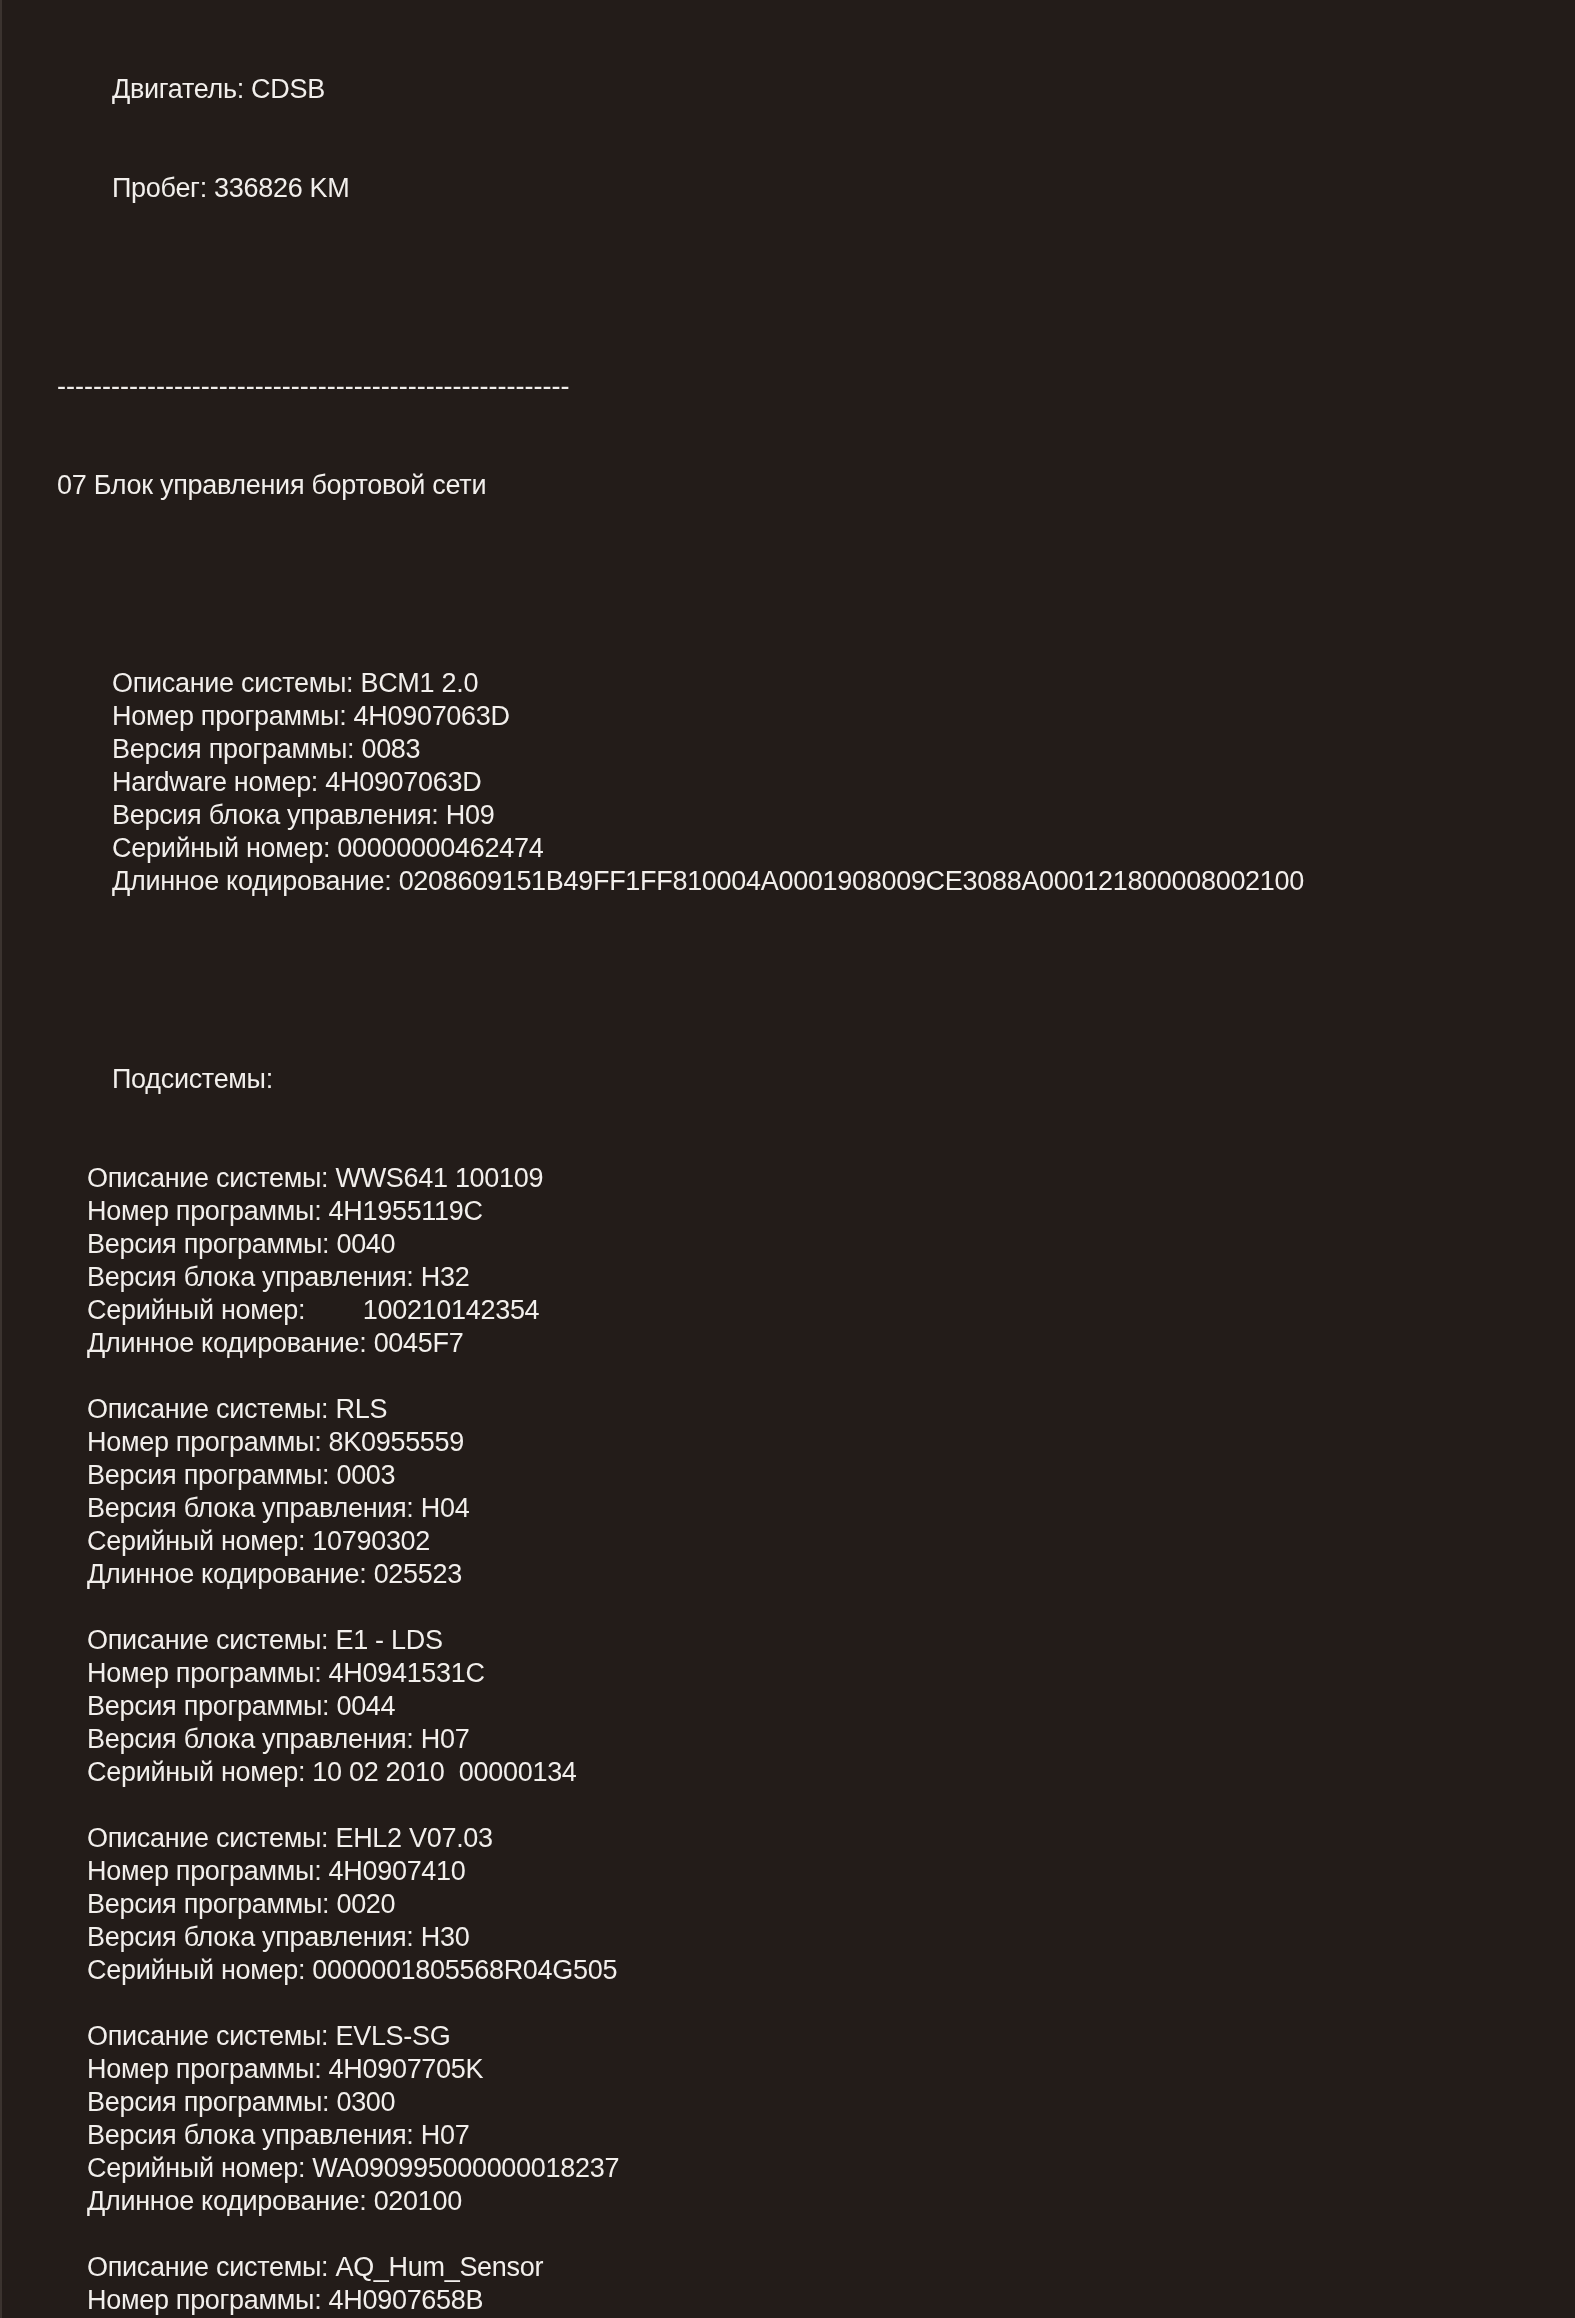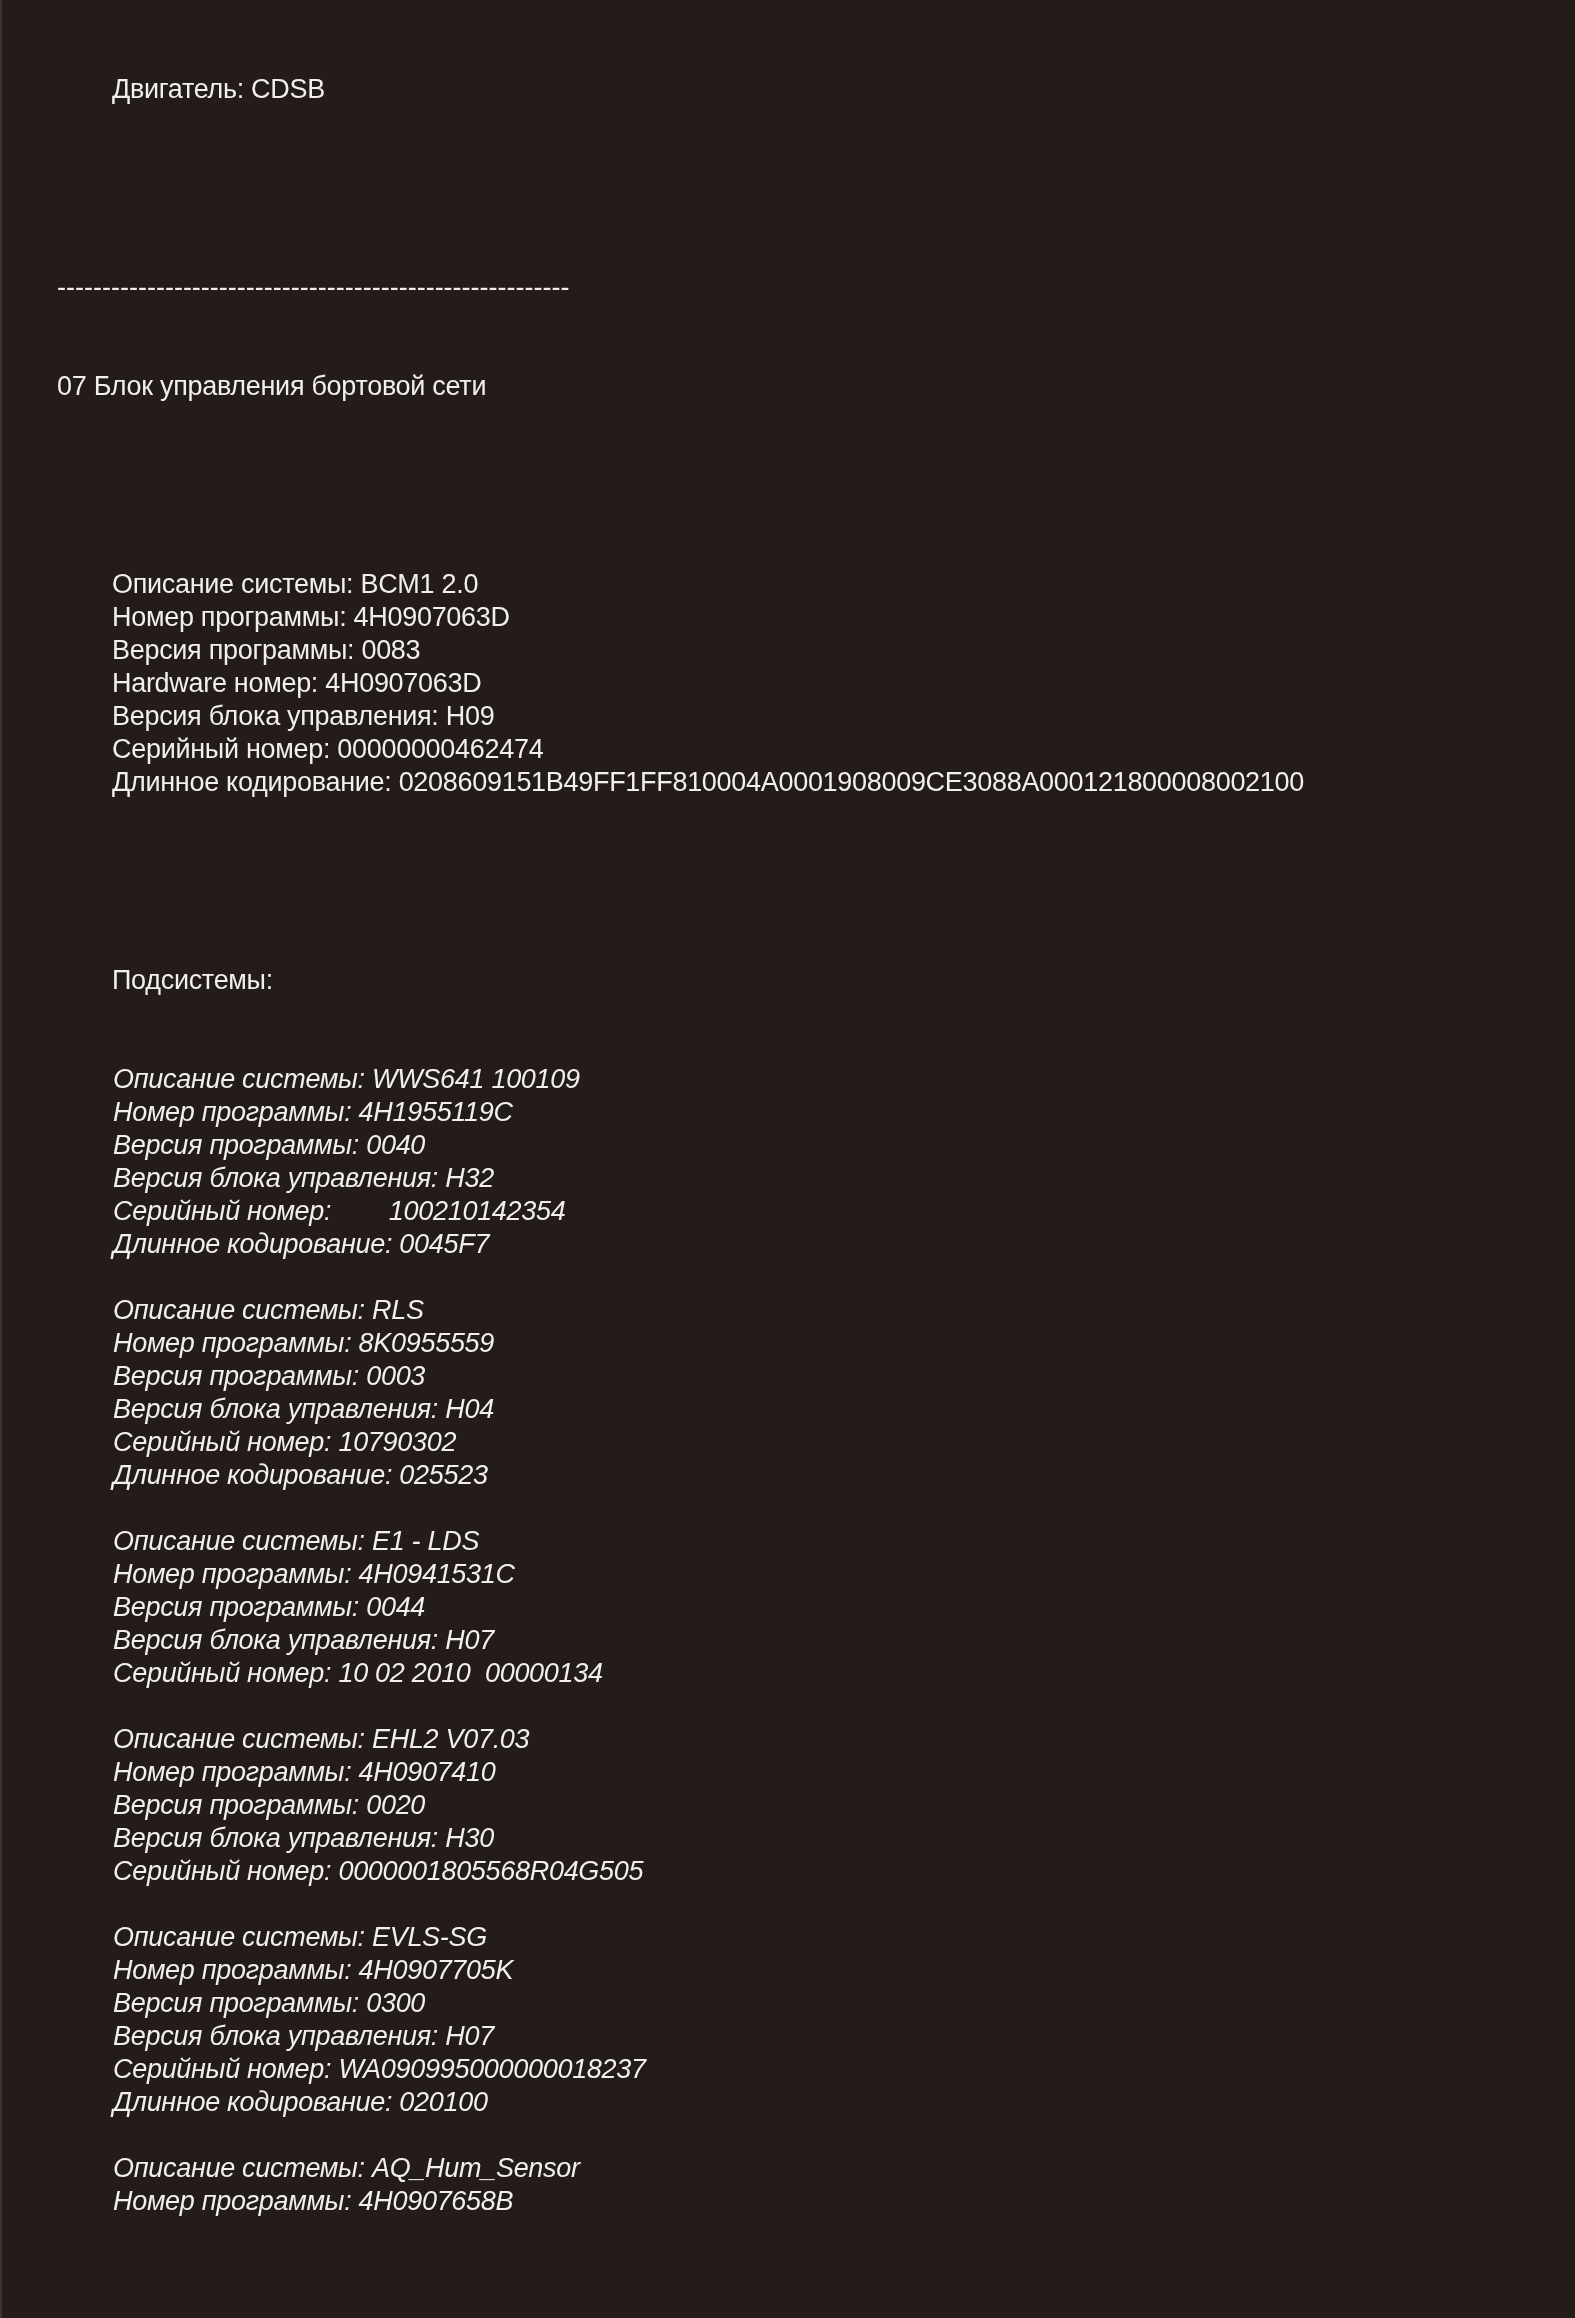--- a/index.html
+++ b/index.html
@@ -26,28 +26,29 @@
     background: #3b332f;
   }
   .log {
     padding-top: 7.2px;
     white-space: pre;
   }
   .line { white-space: pre; }
   .gap  { height: 33px; }
   .ind-1 { padding-left: 57px;  }  
   .ind-2 { padding-left: 112px;  }  
-  .ind-3 { padding-left: 113px; font-style: italic; }  
+  .ind-3 { padding-left: 87px; }  
   .sep { letter-spacing: 0; }
 </style>
 </head>
 <body>
 
 <div class="log">
   <div class="line ind-2">Двигатель: CDSB</div>
+  <div class="line ind-2">Пробег: 336826 KM</div>
   <div class="gap"></div>
   <div class="line ind-1 sep">---------------------------------------------------------</div>
   <div class="line ind-1">07 Блок управления бортовой сети</div>
   <div class="gap"></div>
   <div id="module-info"><div class="line ind-2">Описание системы: BCM1 2.0</div><div class="line ind-2">Номер программы: 4H0907063D</div><div class="line ind-2">Версия программы: 0083</div><div class="line ind-2">Hardware номер: 4H0907063D</div><div class="line ind-2">Версия блока управления: H09</div><div class="line ind-2">Серийный номер: 00000000462474</div><div class="line ind-2">Длинное кодирование: 0208609151B49FF1FF810004A0001908009CE3088A000121800008002100</div></div>
   <div class="gap"></div>
   <div class="line ind-2">Подсистемы:</div>
   <div id="subsystems"><div class="line ind-3">Описание системы: WWS641 100109</div><div class="line ind-3">Номер программы: 4H1955119C</div><div class="line ind-3">Версия программы: 0040</div><div class="line ind-3">Версия блока управления: H32</div><div class="line ind-3">Серийный номер:        100210142354</div><div class="line ind-3">Длинное кодирование: 0045F7</div><div class="gap"></div><div class="line ind-3">Описание системы: RLS</div><div class="line ind-3">Номер программы: 8K0955559</div><div class="line ind-3">Версия программы: 0003</div><div class="line ind-3">Версия блока управления: H04</div><div class="line ind-3">Серийный номер: 10790302</div><div class="line ind-3">Длинное кодирование: 025523</div><div class="gap"></div><div class="line ind-3">Описание системы: E1 - LDS</div><div class="line ind-3">Номер программы: 4H0941531C</div><div class="line ind-3">Версия программы: 0044</div><div class="line ind-3">Версия блока управления: H07</div><div class="line ind-3">Серийный номер: 10 02 2010  00000134</div><div class="gap"></div><div class="line ind-3">Описание системы: EHL2 V07.03</div><div class="line ind-3">Номер программы: 4H0907410</div><div class="line ind-3">Версия программы: 0020</div><div class="line ind-3">Версия блока управления: H30</div><div class="line ind-3">Серийный номер: 0000001805568R04G505</div><div class="gap"></div><div class="line ind-3">Описание системы: EVLS-SG</div><div class="line ind-3">Номер программы: 4H0907705K</div><div class="line ind-3">Версия программы: 0300</div><div class="line ind-3">Версия блока управления: H07</div><div class="line ind-3">Серийный номер: WA090995000000018237</div><div class="line ind-3">Длинное кодирование: 020100</div><div class="gap"></div><div class="line ind-3">Описание системы: AQ_Hum_Sensor</div><div class="line ind-3">Номер программы: 4H0907658B</div></div>
   
   

